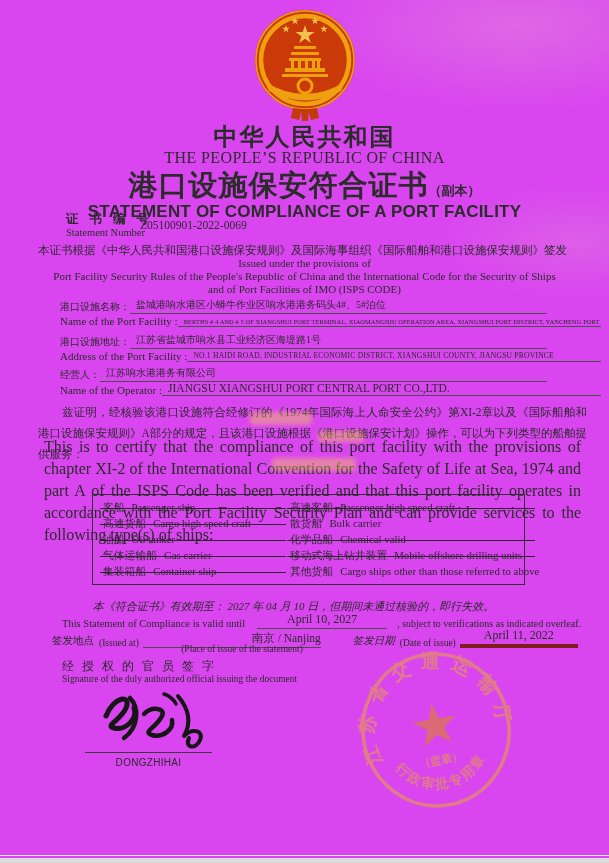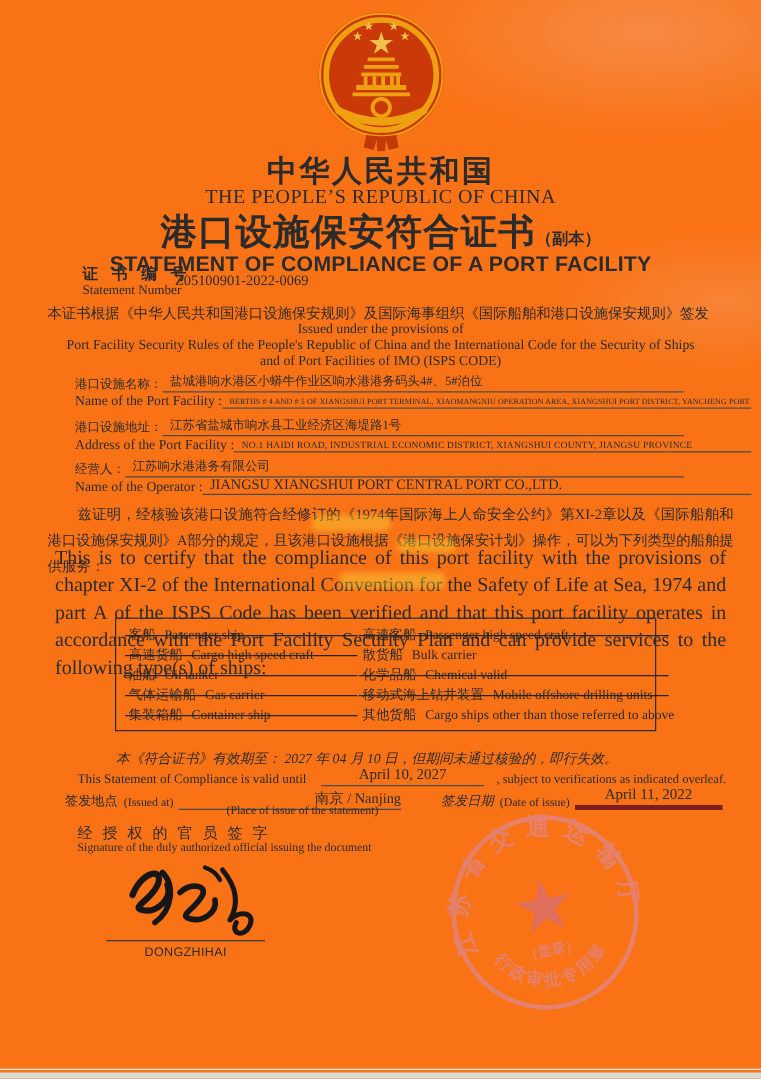--- a/index.html
+++ b/index.html
@@ -1,19 +1,19 @@
 <!DOCTYPE html>
 <html><head>
 <meta charset="utf-8">
 <style>
   * { margin:0; padding:0; box-sizing:border-box; }
   html,body { background:#e9e9e6; }
   .page {
     position:relative; width:609px; height:863px; margin:0 auto;
-    background:#f97316; overflow:hidden;
+    background:#d946ef; overflow:hidden;
     font-family:"Liberation Serif","DejaVu Serif",serif; color:#2b2b2b;
   }
   .page::before{ 
     content:""; position:absolute; inset:0; pointer-events:none;
     background:
       radial-gradient(ellipse 300px 120px at 85% 3%, rgba(238,205,198,0.25), transparent 70%),
       radial-gradient(ellipse 200px 80px at 95% 28%, rgba(238,205,198,0.18), transparent 70%);
   }
   .abs { position:absolute; }
   .ctr { left:0; right:0; text-align:center; }

